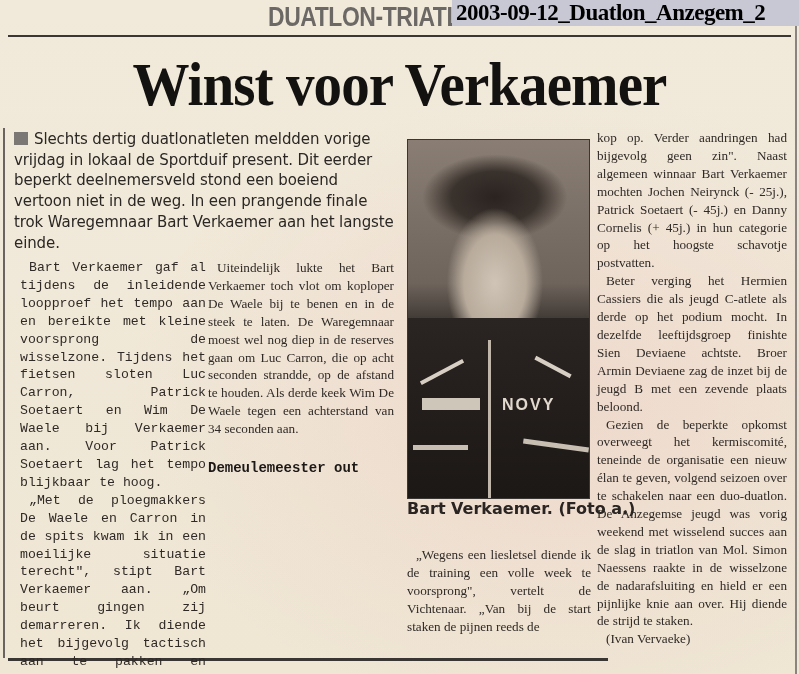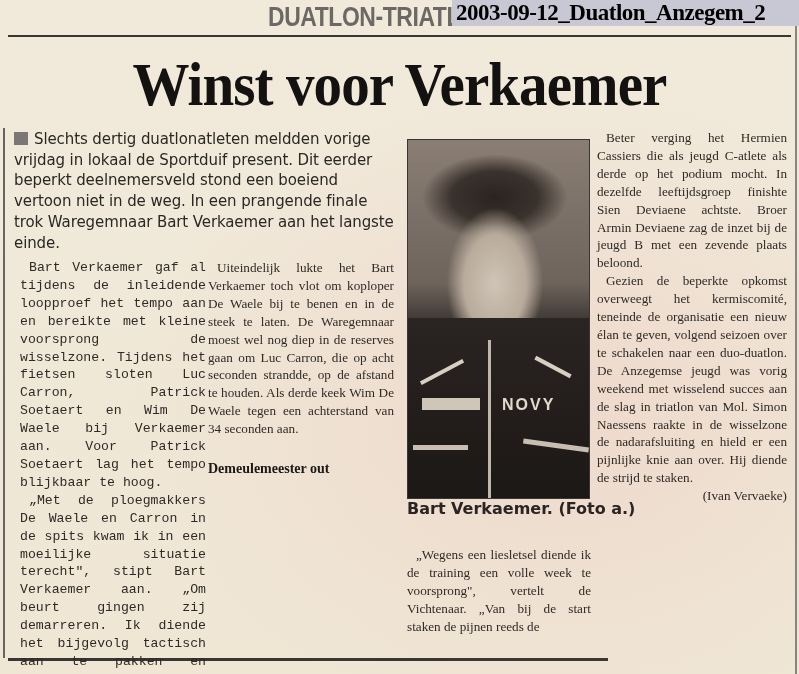--- a/index.html
+++ b/index.html
@@ -50,21 +50,21 @@
       font-size: 13.2px; line-height: 17.9px; color: #2f2a26;
       text-align: justify; hyphens: manual;
     }
     .col p { margin: 0; text-indent: 9px; }
     .col p.noindent { text-indent: 0; }
     .col1 { left: 20px; top: 259px; width: 186px; font-family: Liberation Mono, monospace; }
     .col2 { left: 208px; top: 259px; width: 186px; }
     .col3 { left: 407px; top: 546px; width: 184px; }
     .col4 { left: 597px; top: 129px; width: 190px; }
     .subhead {
-      font-weight: bold; font-size: 14px; margin: 22px 0 12px 0; color: #1c1816;
+      font-weight: bold; font-size: 14px; margin: 22px 0 12px 0; color: #1c1816; font-family: Liberation Mono, monospace;
     }
     .photo {
       position: absolute; left: 407px; top: 139px; width: 181px; height: 358px;
       background:
         radial-gradient(ellipse 38% 30% at 48% 40%, #cfc4b6 0%, #b8ab9c 45%, rgba(120,108,98,0) 70%),
         radial-gradient(ellipse 40% 12% at 48% 16%, #2a2320 0%, #3a322d 60%, rgba(40,35,30,0) 100%),
         linear-gradient(180deg, #8a7e74 0%, #6e645c 40%, #2a2522 55%, #1e1a18 100%);
       border: 1px solid #3a3634;
       overflow: hidden;
     }
@@ -80,21 +80,21 @@
     .photo .brand {
       position: absolute; left: 94px; top: 256px;
       font-family: "Liberation Sans", sans-serif; font-weight: bold; font-size: 16px;
       color: #e2d9ce; letter-spacing: 2px;
     }
     .photo .brand-left { position: absolute; left: 14px; top: 258px; width: 58px; height: 12px; background: #cfc6ba; }
     .caption {
       position: absolute; left: 407px; top: 499px;
       font-family: "DejaVu Sans", sans-serif; font-weight: bold; font-size: 16px; color: #2a2522;
     }
-    .byline { text-align: right; margin-top: 32px; text-indent: 0; }
+    .byline { text-align: left; margin-top: 32px; text-indent: 0; }
   </style>
 </head>
 <body>
 
 <div class="paper">
   <div class="left-rule"></div>
   <div class="right-rule"></div>
   <div class="top-rule"></div>
   <div class="bottom-rule"></div>
 
@@ -127,17 +127,18 @@
     <div class="brand-left"></div>
     <div class="brand">NOVY</div>
   </div>
   <div class="caption">Bart Verkaemer. (Foto a.)</div>
 
   <div class="col col3">
     <p>„Wegens een liesletsel diende ik de training een volle week te voorsprong", vertelt de Vichtenaar. „Van bij de start staken de pijnen reeds de</p>
   </div>
 
   <div class="col col4">
+    <p class="noindent">kop op. Verder aandringen had bijgevolg geen zin". Naast algemeen winnaar Bart Verkaemer mochten Jochen Neirynck (- 25j.), Patrick Soetaert (- 45j.) en Danny Cornelis (+ 45j.) in hun categorie op het hoogste schavotje postvatten.</p>
     <p>Beter verging het Hermien Cassiers die als jeugd C-atlete als derde op het podium mocht. In dezelfde leeftijdsgroep finishte Sien Deviaene achtste. Broer Armin Deviaene zag de inzet bij de jeugd B met een zevende plaats beloond.</p>
     <p>Gezien de beperkte opkomst overweegt het kermiscomité, teneinde de organisatie een nieuw élan te geven, volgend seizoen over te schakelen naar een duo-duatlon. De Anzegemse jeugd was vorig weekend met wisselend succes aan de slag in triatlon van Mol. Simon Naessens raakte in de wisselzone de nadarafsluiting en hield er een pijnlijke knie aan over. Hij diende de strijd te staken.</p>
     <p class="byline">(Ivan Vervaeke)</p>
   </div>
 </div>
 
 </body></html>

